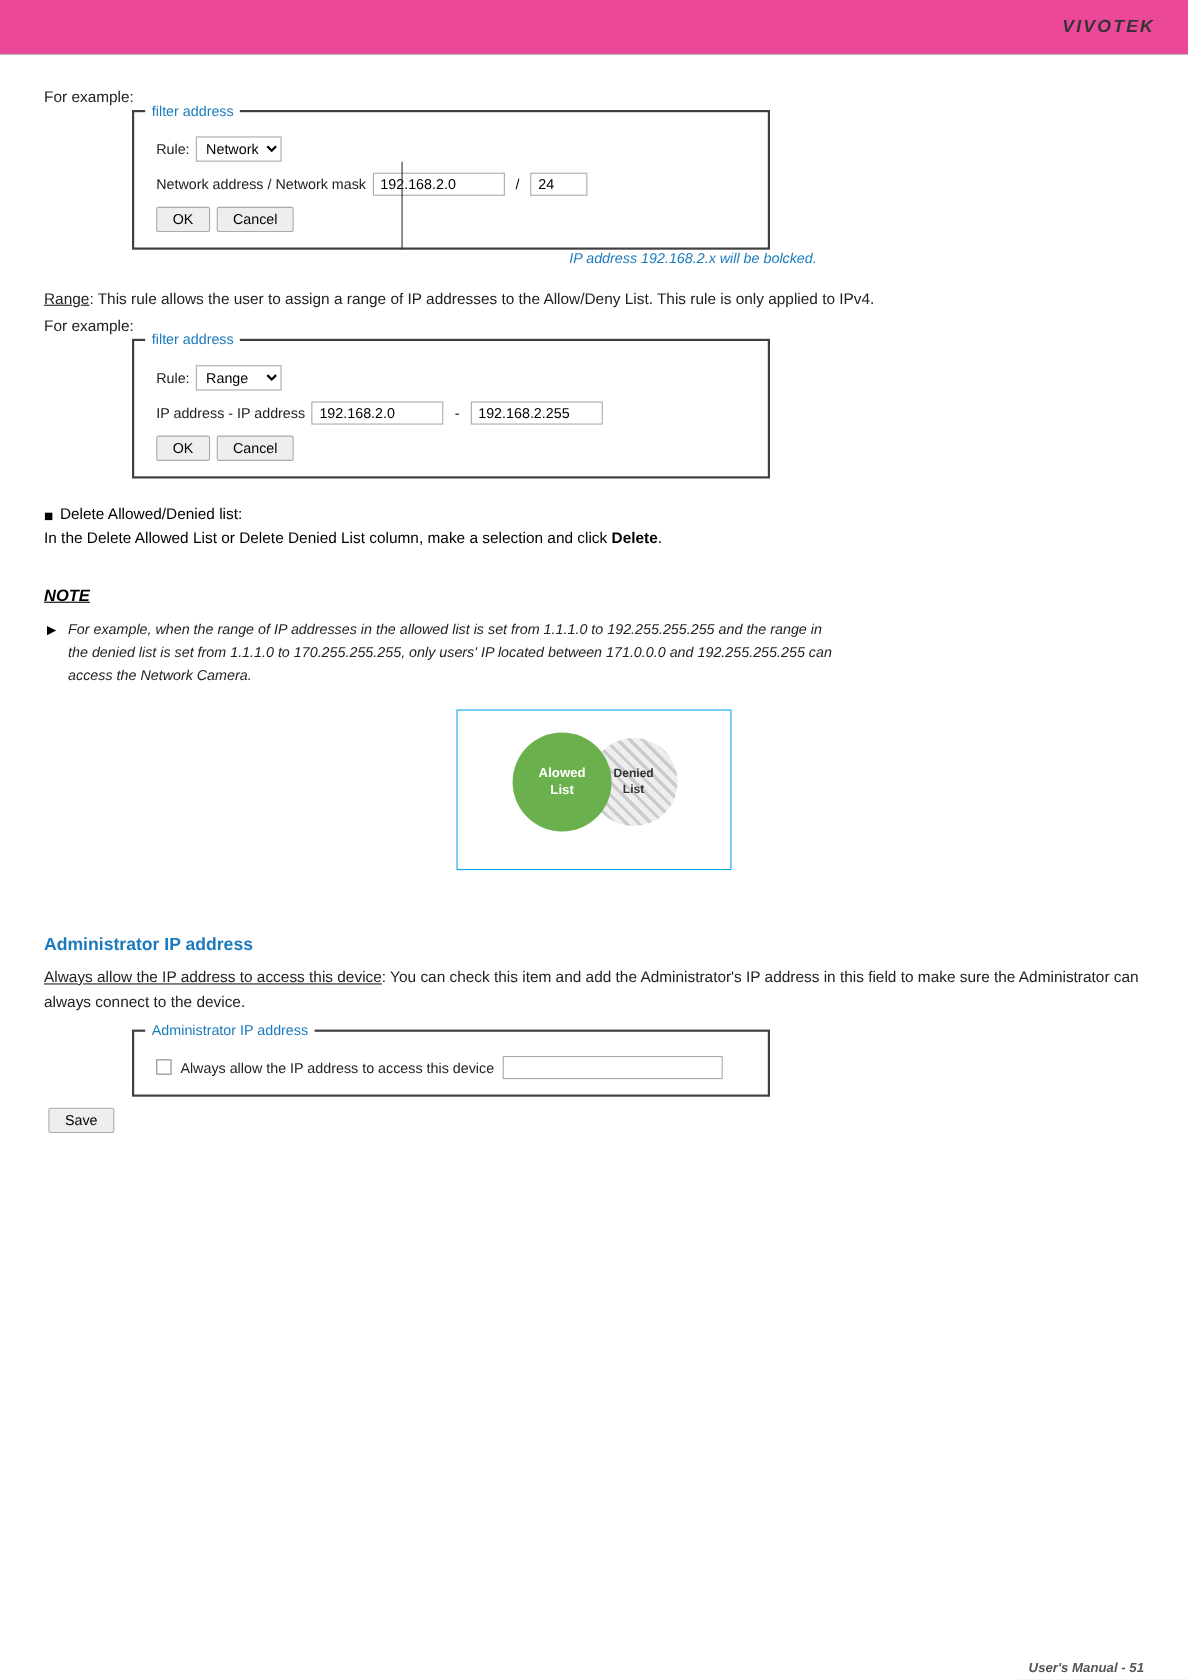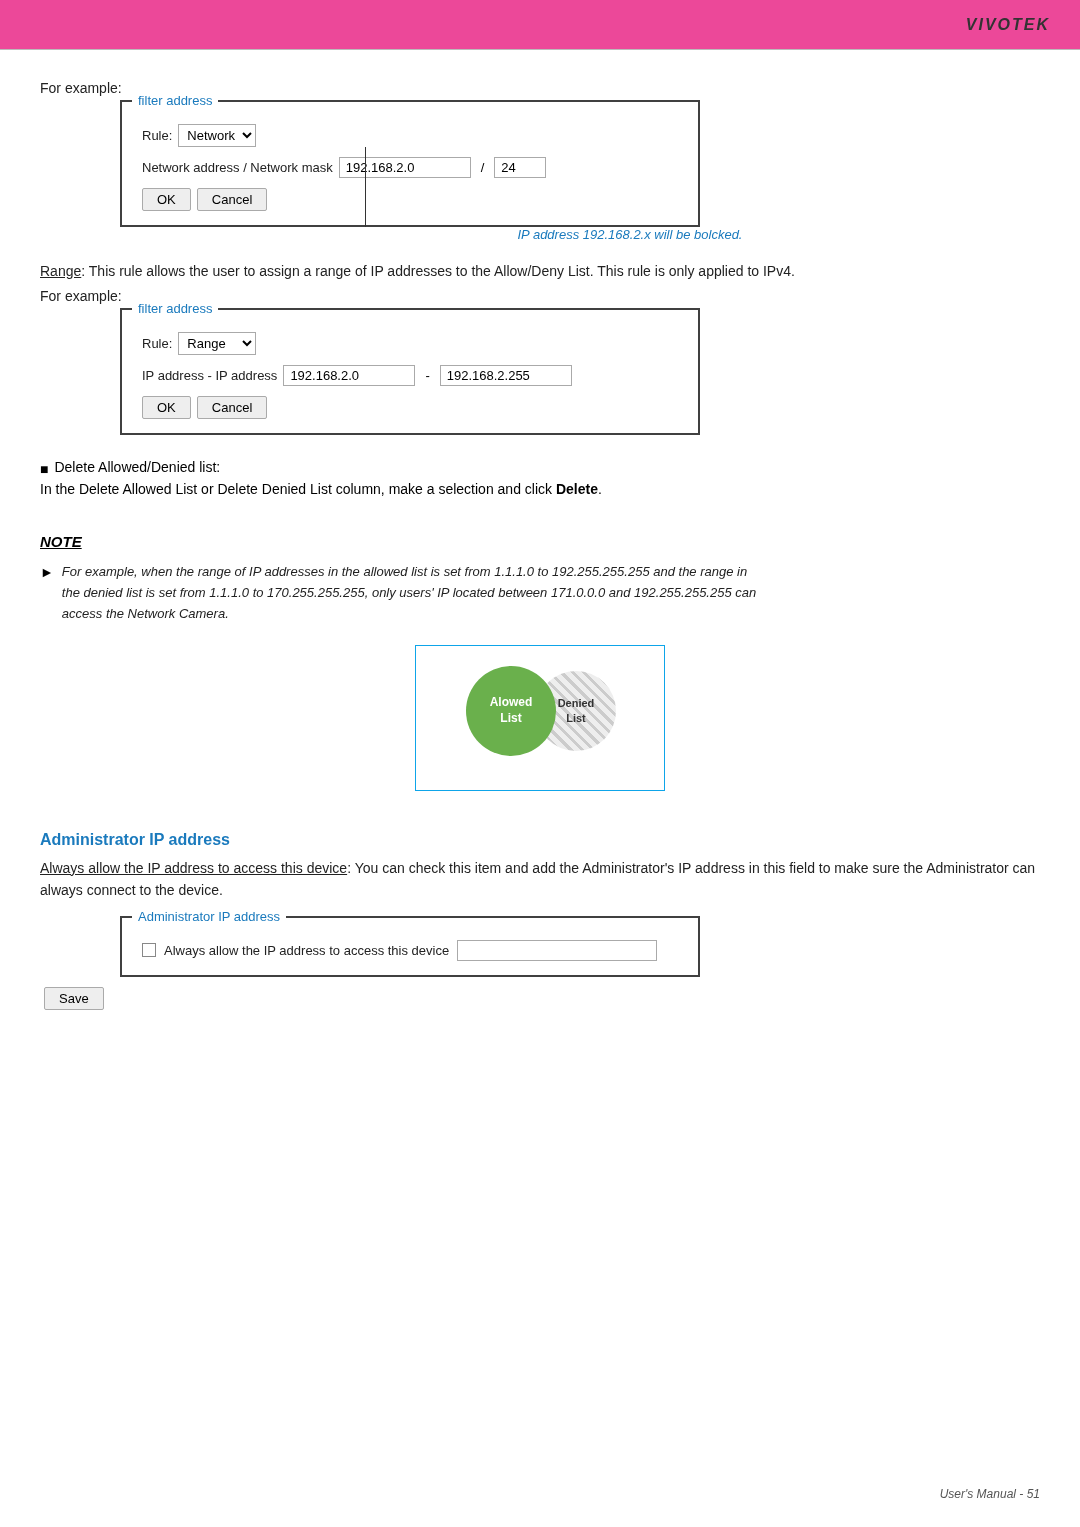--- a/index.html
+++ b/index.html
@@ -73,21 +73,21 @@
       cursor: pointer;
     }
     .filter-input {
       border: 1px solid #aaa;
       padding: 2px 6px;
       font-size: 13px;
       background: #fff;
       width: 100px;
     }
     .filter-input-wide {
-      width: 132px;
+      width: 120px;
     }
     .mask-separator {
       font-size: 13px;
       padding: 0 4px;
     }
     .filter-buttons {
       display: flex;
       gap: 6px;
       margin-top: 6px;
     }
@@ -210,21 +210,21 @@
     .circle-denied-text {
       color: #333;
       font-size: 11px;
       font-weight: bold;
       text-align: center;
       line-height: 1.3;
       z-index: 3;
       position: relative;
     }
     .admin-section {
-      margin-top: 40px;
+      margin-top: 60px;
     }
     .admin-section-title {
       color: #1a7abd;
       font-size: 16px;
       font-weight: bold;
       margin-bottom: 8px;
     }
     .admin-desc {
       line-height: 1.6;
       color: #222;
@@ -245,25 +245,26 @@
     }
     .admin-input {
       border: 1px solid #aaa;
       padding: 2px 6px;
       font-size: 13px;
       background: #fff;
       width: 200px;
     }
     .footer-text {
       position: absolute;
-      bottom: 26px;
+      bottom: 4px;
       right: 40px;
       font-style: italic;
       color: #555;
       font-size: 12px;
+      font-weight: bold;
     }
     .filter-box-wrapper {
       position: relative;
       margin-left: 80px;
       margin-bottom: 6px;
     }
     .filter-border {
       border: 2px solid #404040;
       padding: 16px 20px 14px 20px;
       background: #fff;

